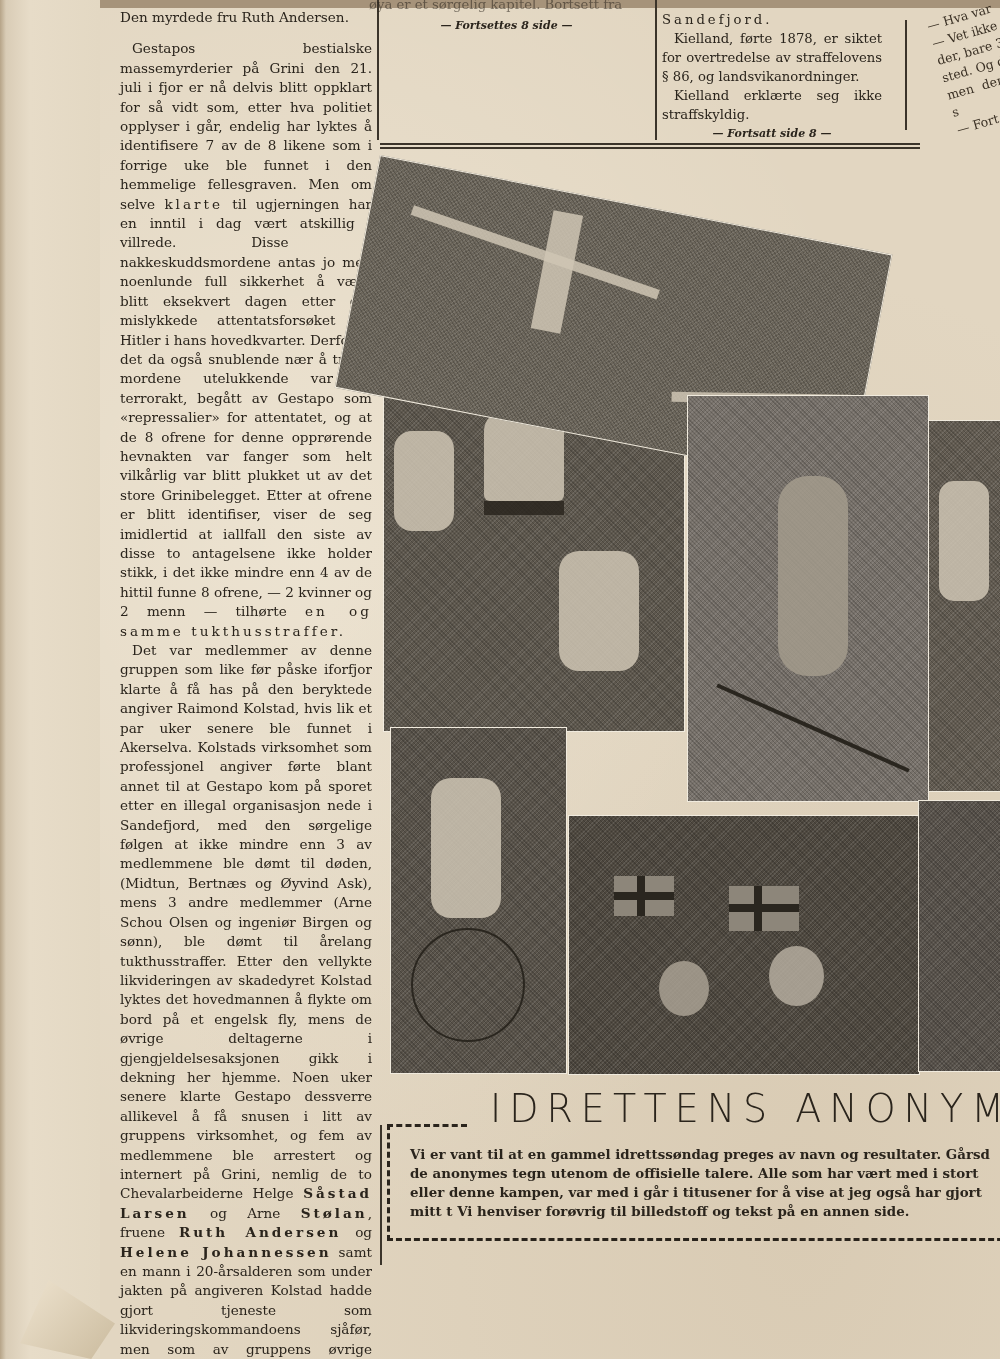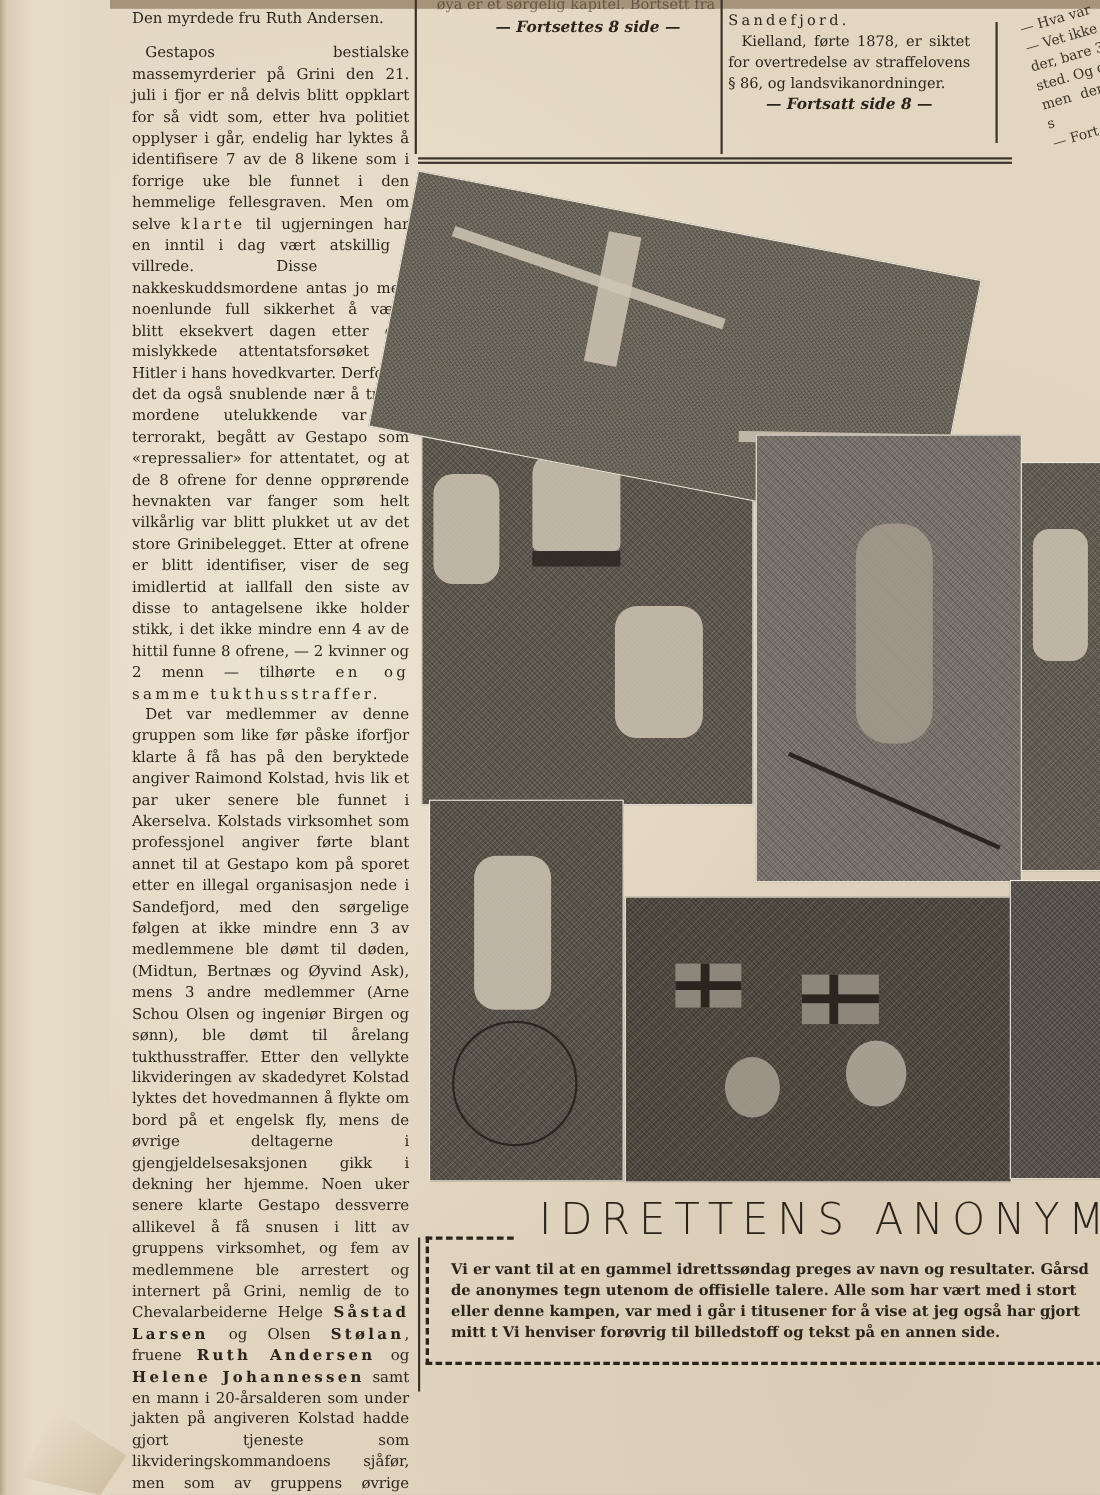--- a/index.html
+++ b/index.html
@@ -9,25 +9,25 @@
       radial-gradient(ellipse at 80% 90%,rgba(190,170,140,0.25),transparent 55%);}
   .top-strip{position:absolute;left:0;top:0;width:1000px;height:8px;background:#a6937a;}
   .left-fold{position:absolute;left:0;top:0;width:100px;height:1359px;
     background:linear-gradient(90deg,#b6a488 0px,#d9ccb6 6px,#e7dcc8 30px,#e3d8c3 100px);}
   .corner-curl{position:absolute;left:20px;top:1280px;width:95px;height:79px;
     background:linear-gradient(135deg,#efe4d0,#c8b89a);clip-path:polygon(30% 0,100% 55%,75% 100%,0 80%);opacity:.9;}
   .col{position:absolute;color:#2a241c;font-size:13.6px;line-height:19.4px;text-align:justify;}
   .col p{margin:0;}
   .col .indent{text-indent:12px;}
   .spaced{letter-spacing:3px;}
-  .cont{font-style:italic;font-weight:bold;text-align:center;margin-top:10px;font-size:14px;}
+  .cont{font-style:italic;font-weight:bold;text-align:center;margin-top:10px;font-size:11px;}
   #col-left{left:120px;top:8px;width:252px;}
   .rule-v{position:absolute;background:#3b342a;width:1.5px;}
   .rule-h{position:absolute;background:#3b342a;height:1.5px;}
-  #col-mid{left:397px;top:0px;width:275px;font-size:13.2px;line-height:19px;}
+  #col-mid{left:369px;top:0px;width:275px;font-size:13.2px;line-height:19px;}
   #col-right{left:662px;top:10px;width:220px;font-size:13.2px;line-height:19px;}
   #col-far{left:925px;top:18px;width:75px;font-size:12.5px;line-height:18px;transform:rotate(-16deg);transform-origin:left top;color:#3a3024;}
   .photo{position:absolute;overflow:hidden;border:1.5px solid #f1ebde;
     background-color:#5a544b;
     background-image:
       repeating-linear-gradient(45deg,rgba(0,0,0,.18) 0 1px,transparent 1px 3px),
       repeating-linear-gradient(-45deg,rgba(255,255,255,.10) 0 1px,transparent 1px 3px);}
   .photo .shape{position:absolute;background:#cfc6b4;opacity:.85;}
   #headline{position:absolute;left:490px;top:1086px;font-family:"DejaVu Sans",sans-serif;font-weight:200;
     font-size:38px;letter-spacing:8px;color:#2a241c;white-space:nowrap;transform:scaleY(1.05);}
@@ -49,21 +49,21 @@
     <p style="height:12px"></p>
     <p class="indent">
       <span>Gestapos bestialske massemyrderier på Grini den 21. juli i fjor er nå delvis blitt oppklart for så vidt som, etter hva politiet opplyser i går, endelig har lyktes å identifisere 7 av de 8 likene som i forrige uke ble funnet i den hemmelige fellesgraven. Men om selve</span>
       <span class="spaced">klarte</span>
       <span>til ugjerningen har en inntil i dag vært atskillig i villrede. Disse 8 nakkeskuddsmordene antas jo med noenlunde full sikkerhet å være blitt eksekvert dagen etter det mislykkede attentatsforsøket på Hitler i hans hovedkvarter. Derfor lå det da også snublende nær å tro at mordene utelukkende var en terrorakt, begått av Gestapo som «repressalier» for attentatet, og at de 8 ofrene for denne opprørende hevnakten var fanger som helt vilkårlig var blitt plukket ut av det store Grinibelegget. Etter at ofrene er blitt identifiser, viser de seg imidlertid at iallfall den siste av disse to antagelsene ikke holder stikk, i det ikke mindre enn 4 av de hittil funne 8 ofrene, — 2 kvinner og 2 menn — tilhørte</span>
       <span class="spaced">en og samme tukthusstraffer.</span>
     </p>
     <p class="indent">
       <span>Det var medlemmer av denne gruppen som like før påske iforfjor klarte å få has på den beryktede angiver Raimond Kolstad, hvis lik et par uker senere ble funnet i Akerselva. Kolstads virksomhet som professjonel angiver førte blant annet til at Gestapo kom på sporet etter en illegal organisasjon nede i Sandefjord, med den sørgelige følgen at ikke mindre enn 3 av medlemmene ble dømt til døden, (Midtun, Bertnæs og Øyvind Ask), mens 3 andre medlemmer (Arne Schou Olsen og ingeniør Birgen og sønn), ble dømt til årelang tukthusstraffer. Etter den vellykte likvideringen av skadedyret Kolstad lyktes det hovedmannen å flykte om bord på et engelsk fly, mens de øvrige deltagerne i gjengjeldelsesaksjonen gikk i dekning her hjemme. Noen uker senere klarte Gestapo dessverre allikevel å få snusen i litt av gruppens virksomhet, og fem av medlemmene ble arrestert og internert på Grini, nemlig de to Chevalarbeiderne Helge</span>
       <b class="spaced">Såstad Larsen</b>
-      <span>og Olsen</span>
+      <span>og Arne</span>
       <b class="spaced">Stølan</b><span>, fruene</span>
       <b class="spaced">Ruth Andersen</b>
       <span>og</span>
       <b class="spaced">Helene Johannessen</b>
       <span>samt en mann i 20-årsalderen som under jakten på angiveren Kolstad hadde gjort tjeneste som likvideringskommandoens sjåfør, men som av gruppens øvrige medlemmer bare var kjent under dekknavnet</span>
       
       
     </p>
 
   </div>
@@ -75,20 +75,21 @@
   <div class="rule-h" style="left:380px;top:147px;width:540px"></div>
 
   <div id="col-mid" class="col">
     <p style="opacity:.55;height:12px;overflow:hidden;line-height:10px">øya er et sørgelig kapitel. Bortsett fra</p>
     <p class="cont" style="margin-top:4px">— Fortsettes 8 side —</p>
   </div>
 
   <div id="col-right" class="col">
     <p class="spaced">Sandefjord.</p>
     <p class="indent">Kielland, førte 1878, er siktet for overtredelse av straffelovens § 86, og landsvikanordninger.</p>
+    <p class="indent">Kielland erklærte seg ikke straffskyldig.</p>
     <p class="cont" style="margin-top:0">— Fortsatt side 8 —</p>
   </div>
 
   <div class="rule-v" style="left:905px;top:20px;height:110px"></div>
   <div id="col-far" class="col">
     <div>— Hva var</div>
     <div>— Vet ikke</div>
     <div>der, bare 3</div>
     <div>sted. Og d</div>
     <div>men denne s</div>

